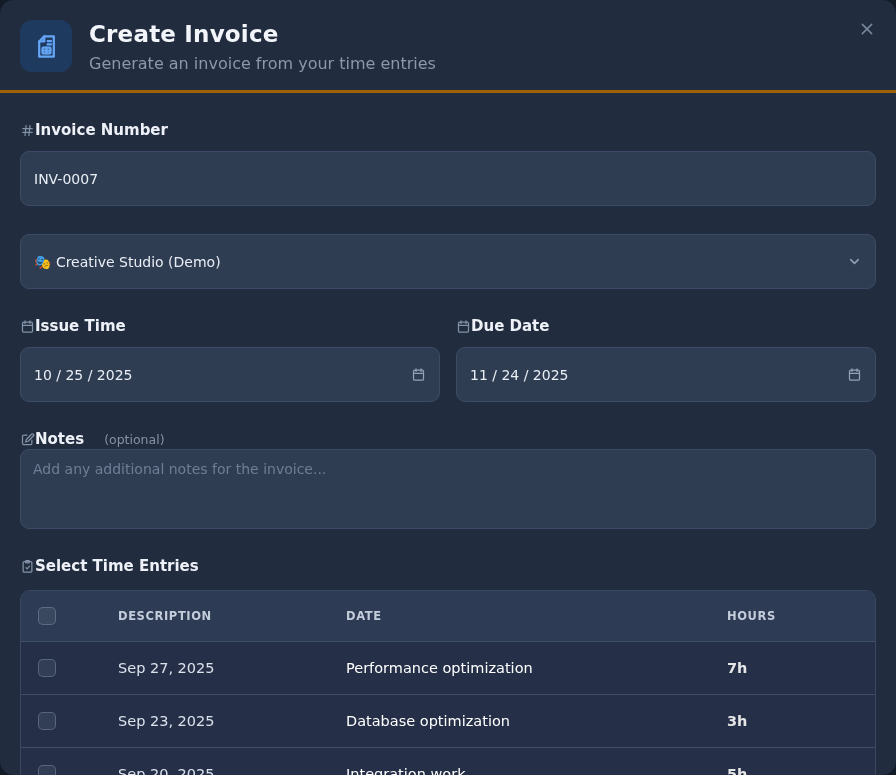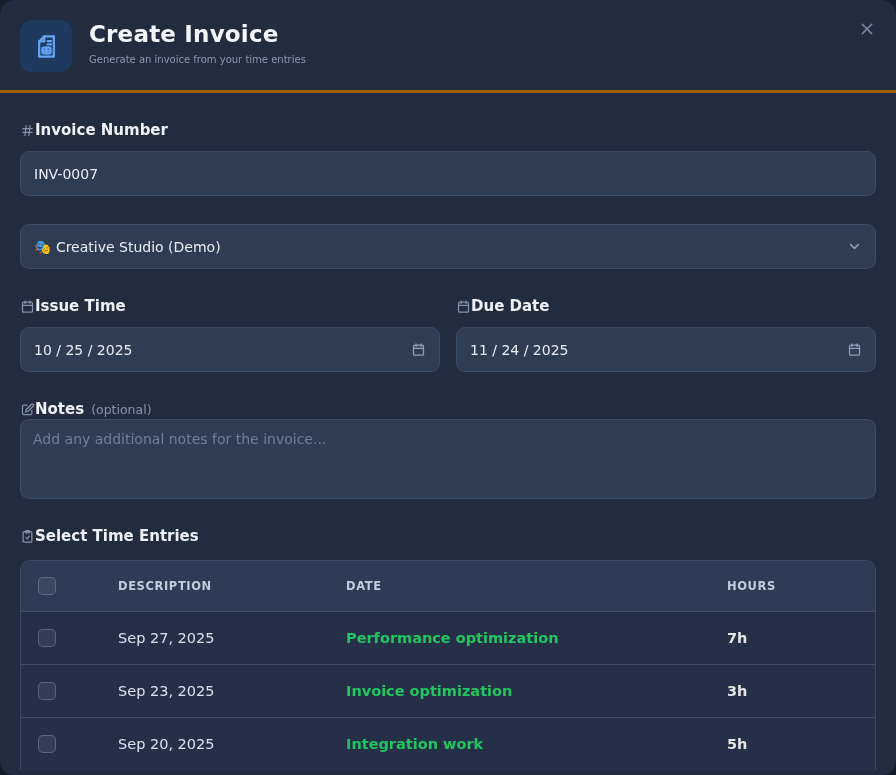--- a/index.html
+++ b/index.html
@@ -24,37 +24,37 @@
     position: relative;
   }
   .icon-chip {
     width: 52px; height: 52px; border-radius: 12px;
     background: #1f3a5f;
     display: flex; align-items: center; justify-content: center;
     color: #64a5f6; flex: 0 0 auto;
   }
   .header-text { margin-left: 17px; padding-top: 1px; }
   .title { font-size: 23px; font-weight: bold; color: #f2f5fa; letter-spacing: 0.2px; }
-  .subtitle { font-size: 10px; color: #8b98ac; margin-top: 7px; }
+  .subtitle { font-size: 16px; color: #8b98ac; margin-top: 7px; }
   .close-btn {
     position: absolute; top: 21px; right: 21px;
     color: #78859b; cursor: pointer; line-height: 0;
   }
   
   .modal-body { padding: 0 20px; }
   .section { margin-top: 28px; }
   .section-label {
     display: flex; align-items: center; 
     color: #eef2f8; font-size: 15px; font-weight: bold;
   }
   .lbl-icon { color: #8292a8; display: flex; line-height: 0; }
-  .optional { color: #8492a8; font-size: 12.5px; font-weight: normal; margin-left: 7px; }
+  .optional { color: #8492a8; font-size: 12.5px; font-weight: normal; margin-left: 20px; }
 
   .text-input {
-    margin-top: 12px; height: 45px; width: 100%;
+    margin-top: 12px; height: 55px; width: 100%;
     background: #2f3d53; border: 1px solid #3d4c66; border-radius: 9px;
     display: flex; align-items: center; justify-content: space-between;
     padding: 0 13px; color: #e9eef5; font-size: 14px; cursor: text;
   }
   .select-input { cursor: pointer; gap: 8px; }
   .input-right-icon { color: #93a1b6; display: flex; line-height: 0; }
 
   .dates-grid { display: grid; grid-template-columns: 1fr 1fr; gap: 16px; }
 
   .notes-box {
@@ -87,21 +87,21 @@
     color: #c2ccdb; text-transform: uppercase;
   }
   .cell-check { padding-left: 17px; display: flex; align-items: center; }
   .checkbox {
     width: 18px; height: 18px; border-radius: 5px;
     background: rgba(148,163,184,0.12);
     border: 1px solid rgba(148,163,184,0.4);
     cursor: pointer; flex: 0 0 auto;
   }
   .cell-date  { color: #dce2ec; font-size: 14.5px; }
-  .cell-desc  { color: #22c55e; font-size: 14.5px; font-weight: bold; }
+  .cell-desc  { color: #ffffff; font-size: 14.5px; }
   .cell-hours { color: #e5e5e5; font-size: 14.5px; font-weight: bold; }
 </style>
 </head>
 <body>
 
 <div class="modal">
 
   <div class="modal-header">
     <div class="icon-chip">
       <svg width="27" height="27" viewBox="0 0 24 24" fill="none" stroke="currentColor" stroke-width="2" stroke-linecap="round" stroke-linejoin="round">
@@ -241,21 +241,21 @@
     <div class="cell-date">Sep 27, 2025</div>
     <div class="cell-desc">Performance optimization</div>
     <div class="cell-hours">7h</div>
   </div>
 
   <div class="t-row">
     <div class="cell-check">
       <span class="checkbox"></span>
     </div>
     <div class="cell-date">Sep 23, 2025</div>
-    <div class="cell-desc">Invoice optimization</div>
+    <div class="cell-desc">Database optimization</div>
     <div class="cell-hours">3h</div>
   </div>
 
   <div class="t-row">
     <div class="cell-check">
       <span class="checkbox"></span>
     </div>
     <div class="cell-date">Sep 20, 2025</div>
     <div class="cell-desc">Integration work</div>
     <div class="cell-hours">5h</div>

